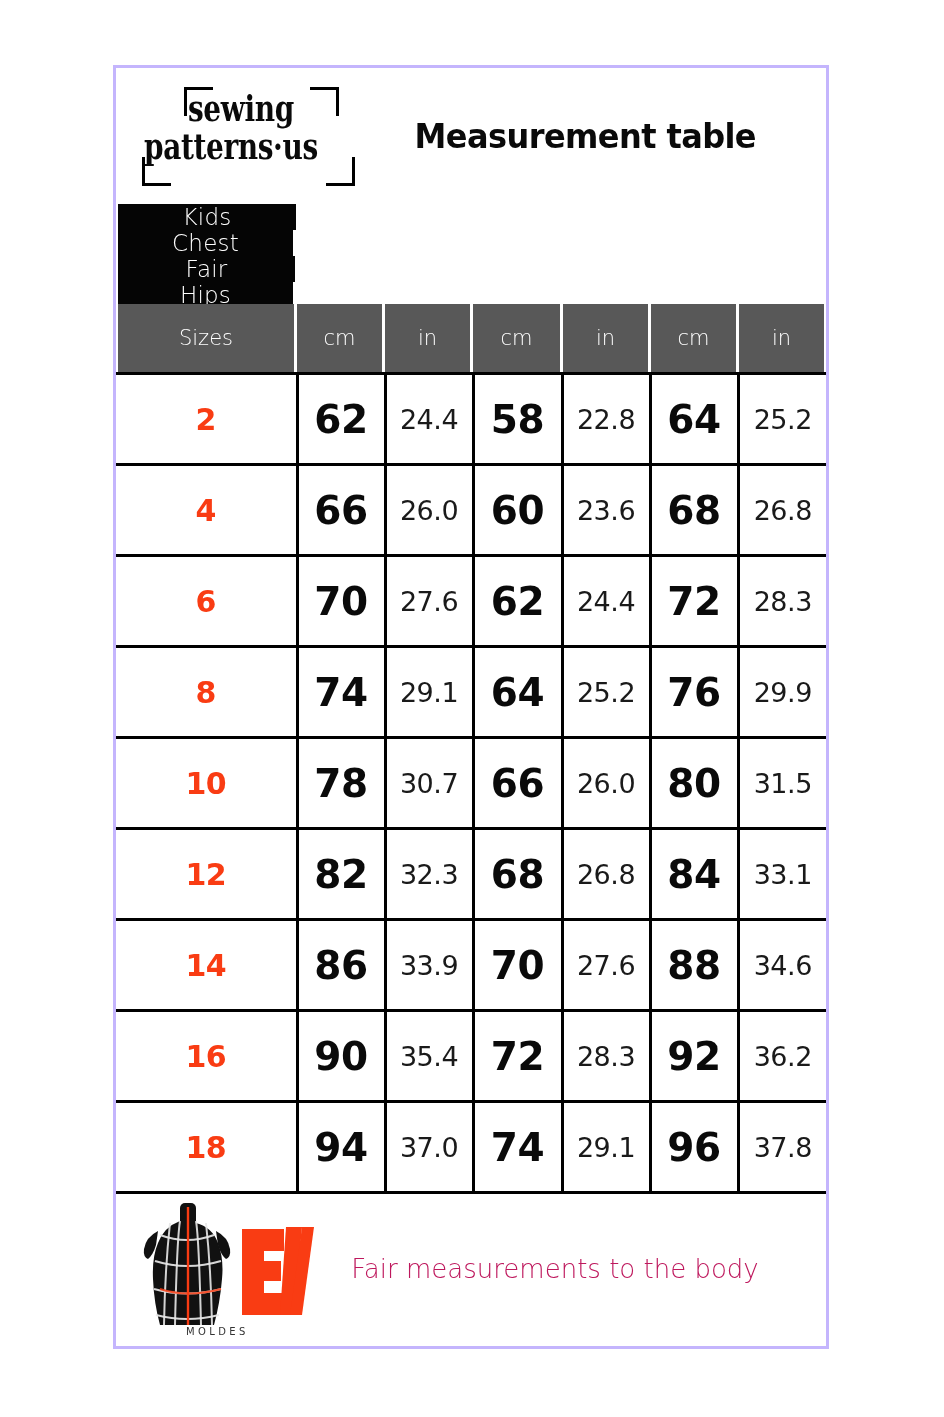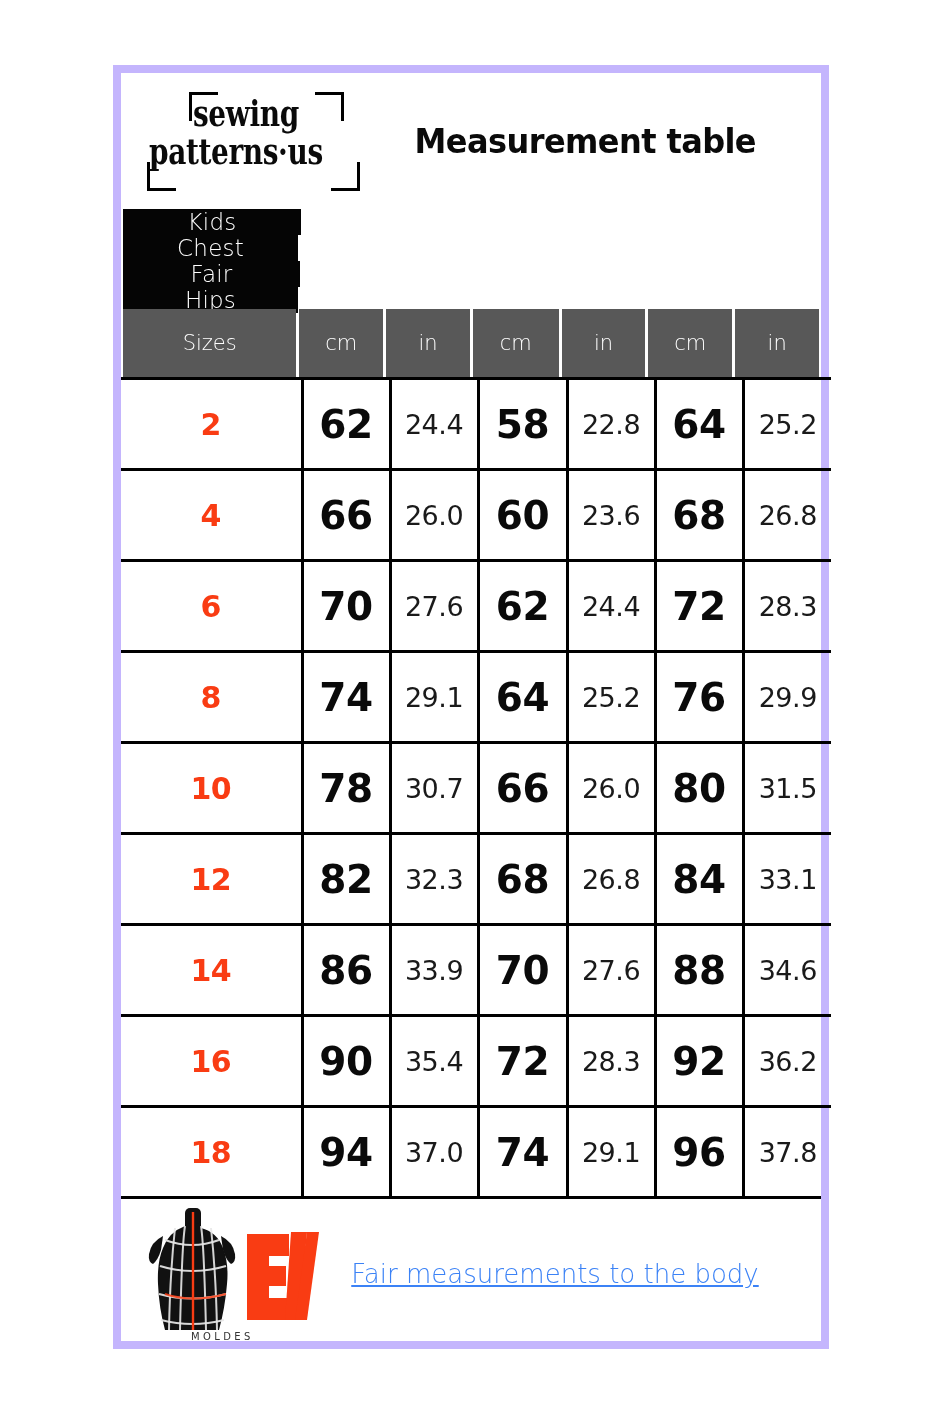--- a/index.html
+++ b/index.html
@@ -16,21 +16,21 @@
     overflow: hidden;
   }
 
   
   #card {
     position: absolute;
     left: 113px;
     top: 65px;
     width: 716px;
     height: 1284px;
-    border: 8px solid #c4b5fd;
+    border: 3px solid #c4b5fd;
     box-sizing: border-box;
     background: #ffffff;
   }
 
   
   .header-band {
     position: relative;
     height: 136px;
     display: flex;
     align-items: center;
@@ -193,24 +193,23 @@
     flex: none;
     position: relative;
     margin-left: 18px;
   }
   .footer-note {
     flex: 1;
     text-align: center;
     font-family: "DejaVu Sans", sans-serif;
     font-weight: 300;
     font-size: 26px;
-    color: #3b82f6;
+    color: #be185d;
     letter-spacing: 0px;
     padding-right: 30px;
-    text-decoration: underline;
   }
   .moldes-word {
     position: absolute;
     left: 52px;
     bottom: 2px;
     font-family: "DejaVu Sans", sans-serif;
     font-size: 10px;
     letter-spacing: 3.4px;
     color: #333333;
     font-weight: 400;

